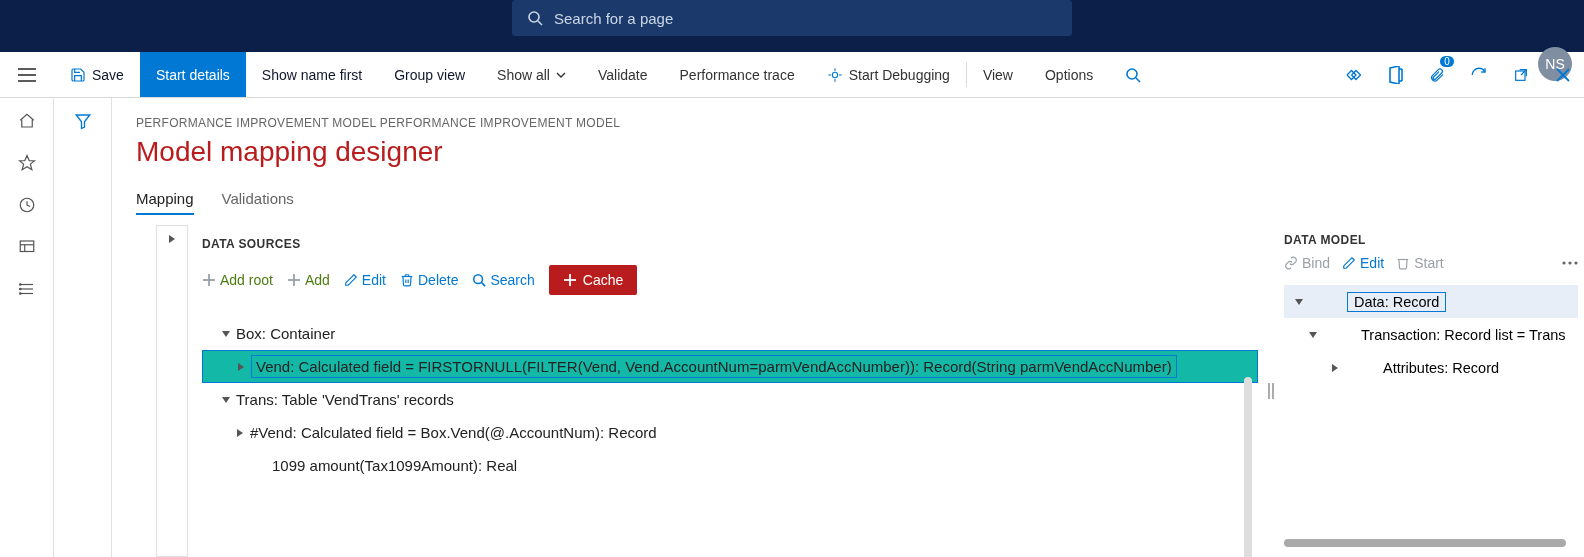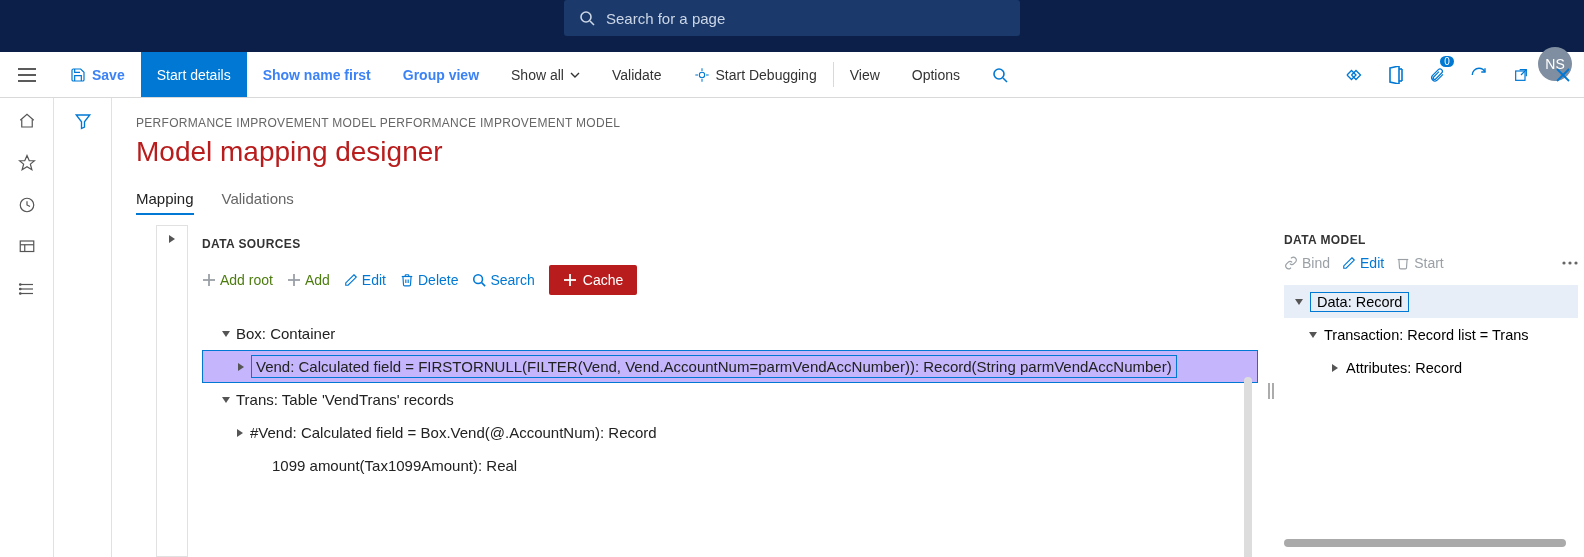--- a/index.html
+++ b/index.html
@@ -34,32 +34,32 @@
 .topbar { background:#0c2148; }
 .topbar { background:#0b2148; }
 .topbar { background:#0b1f48; }
 .topbar { background:#0b1f48;flex-direction:column; }
 
 .topbar { background:#0b1f48; }
 
 .waffle { width:52px; height:52px; display:flex; align-items:center; justify-content:center; cursor:pointer; }
 .brand { font-size:17px; font-weight:600; padding-left:10px; }
 .search-wrap { margin-left:auto; margin-right:auto; position:absolute; left:50%; transform:translateX(-50%); }
-.search-box { width:456px; height:36px; background:#1b3a6b; border-radius:3px; display:flex; align-items:center; padding:0 14px; color:#cbd6e6; }
+.search-box { width:560px; height:36px; background:#1b3a6b; border-radius:3px; display:flex; align-items:center; padding:0 14px; color:#cbd6e6; }
 .search-box svg { flex:0 0 18px; margin-right:10px; }
 .top-right { margin-left:auto; display:flex; align-items:center; gap:8px; padding-right:12px; }
 .top-right .txt { font-size:14px; padding:0 8px; }
 .icon-btn { width:40px; height:52px; display:flex; align-items:center; justify-content:center; cursor:pointer; }
 .avatar { width:34px; height:34px; border-radius:50%; background:#7f8ea0; display:flex; align-items:center; justify-content:center; font-size:14px; font-weight:500; }
 
 
 .actionbar { height:46px; border-bottom:1px solid #d9d9d9; display:flex; align-items:stretch; background:#fff; font-size:14px; color:#333; }
 .ab-left { width:54px; display:flex; align-items:center; justify-content:center; border-right:none; cursor:pointer; }
 .ab-item { display:flex; align-items:center; padding:0 16px; cursor:pointer; gap:6px; color:#333; }
-.ab-item.blue { color:#3b82f6;font-weight:bold; }
+.ab-item.blue { color:#0f172a; }
 .ab-item.filled { background:#0078d4; color:#fff; }
 .ab-sep { width:1px; background:#d9d9d9; margin:10px 0; }
 .ab-right { margin-left:auto; display:flex; align-items:center; }
 .ab-right .icon-btn { width:42px; height:46px; color:#0078d4; position:relative; }
 .badge { position:absolute; top:4px; right:4px; background:#0078d4; color:#fff; border-radius:8px; font-size:10px; padding:0 4px; min-width:14px; text-align:center; }
 
 
 .body { display:flex; height:calc(557px - 52px - 46px); }
 .leftrail { width:54px; border-right:1px solid #e1e1e1; display:flex; flex-direction:column; align-items:center; padding-top:14px; gap:24px; color:#555; }
 .leftrail .ic { cursor:pointer; }
@@ -85,36 +85,36 @@
 .ds-actions .act.blue { color:#0078d4; }
 .btn-primary { background:#b91c1c; color:#fff; padding:7px 14px; border-radius:2px; display:flex; align-items:center; gap:6px; cursor:pointer; }
 
 .tree { margin-top:22px; font-size:15px; color:#222; position:relative; }
 .tree-row { display:flex; align-items:center; height:33px; }
 .chev { width:20px; display:flex; justify-content:center; color:#555; cursor:pointer; }
 .tree .lvl1 { padding-left:14px; }
 .tree .lvl2 { padding-left:28px; }
 .tree .lvl3 { padding-left:50px; }
 .tree .txt { white-space:nowrap; overflow:hidden; text-overflow:ellipsis; }
-.tree-row.selected { background:#c4b5fd; border:1px solid #0078d4; }
+.tree-row.selected { background:#14b8a6; border:1px solid #0078d4; }
 .tree-row.selected .txt { border:1px solid transparent; }
 
 .vscroll { position:absolute; right:6px; top:60px; width:8px; height:200px; background:#ddd; border-radius:4px; }
 
 .splitter { width:26px; cursor:col-resize; display:flex; align-items:center; justify-content:center; color:#888; }
 
 .dm-panel { width:300px; padding:8px 6px 0 0; display:flex; flex-direction:column; }
 .dm-actions { display:flex; align-items:center; gap:12px; font-size:14px; margin-top:8px; }
 .dm-actions .act { display:flex; align-items:center; gap:4px; cursor:pointer; }
 .dm-actions .disabled { color:#9aa0a6; }
 .dm-actions .blue { color:#0078d4; }
 .dm-actions .more { margin-left:auto; color:#666; cursor:pointer; }
 
 .dm-tree { margin-top:14px; font-size:14.5px; }
-.dm-row { display:flex; align-items:center; height:33px; padding-left:4px; }
+.dm-row { display:flex; align-items:center; height:33px; padding-left:4px;gap:37px; }
 .dm-row.selected { background:#e8eef8; }
 .dm-row.selected .txt { border:1px solid #0078d4; padding:1px 6px; }
 .dm-row .chev { width:22px; }
 .dm-row.l2 { padding-left:18px; }
 .dm-row.l3 { padding-left:40px; }
 
 .dm-hscroll { height:8px; background:#aaa; margin-top:auto; margin-bottom:10px; width:96%; border-radius:4px; }
 
 svg { display:block; }
 </style>
@@ -195,20 +195,23 @@
     <span>Group view</span>
   </div>
   <div class="ab-item">
     <span>Show all</span>
     <svg width="10" height="10" viewBox="0 0 10 10" fill="none" stroke="#333" stroke-width="1.4">
         <polyline points="1 3 5 7 9 3"></polyline>
       </svg>
   </div>
   <div class="ab-item">
     <span>Validate</span>
+  </div>
+  <div class="ab-item">
+    <span>Performance trace</span>
   </div>
   <div class="ab-item">
     <svg width="16" height="16" viewBox="0 0 24 24" fill="none" stroke="#0078d4" stroke-width="1.6">
         <circle cx="12" cy="12" r="4"></circle>
         <line x1="12" y1="2" x2="12" y2="6"></line>
         <line x1="12" y1="18" x2="12" y2="22"></line>
         <line x1="2" y1="12" x2="6" y2="12"></line>
         <line x1="18" y1="12" x2="22" y2="12"></line>
       </svg>
     <span>Start Debugging</span>

